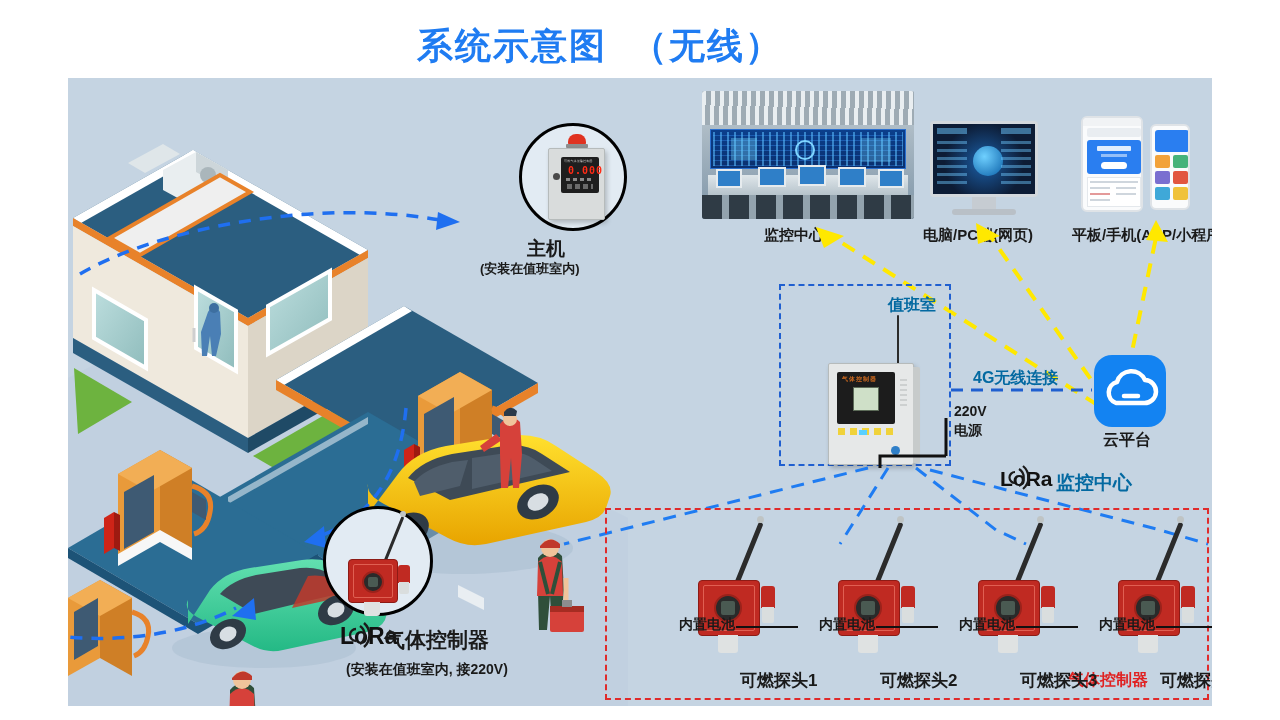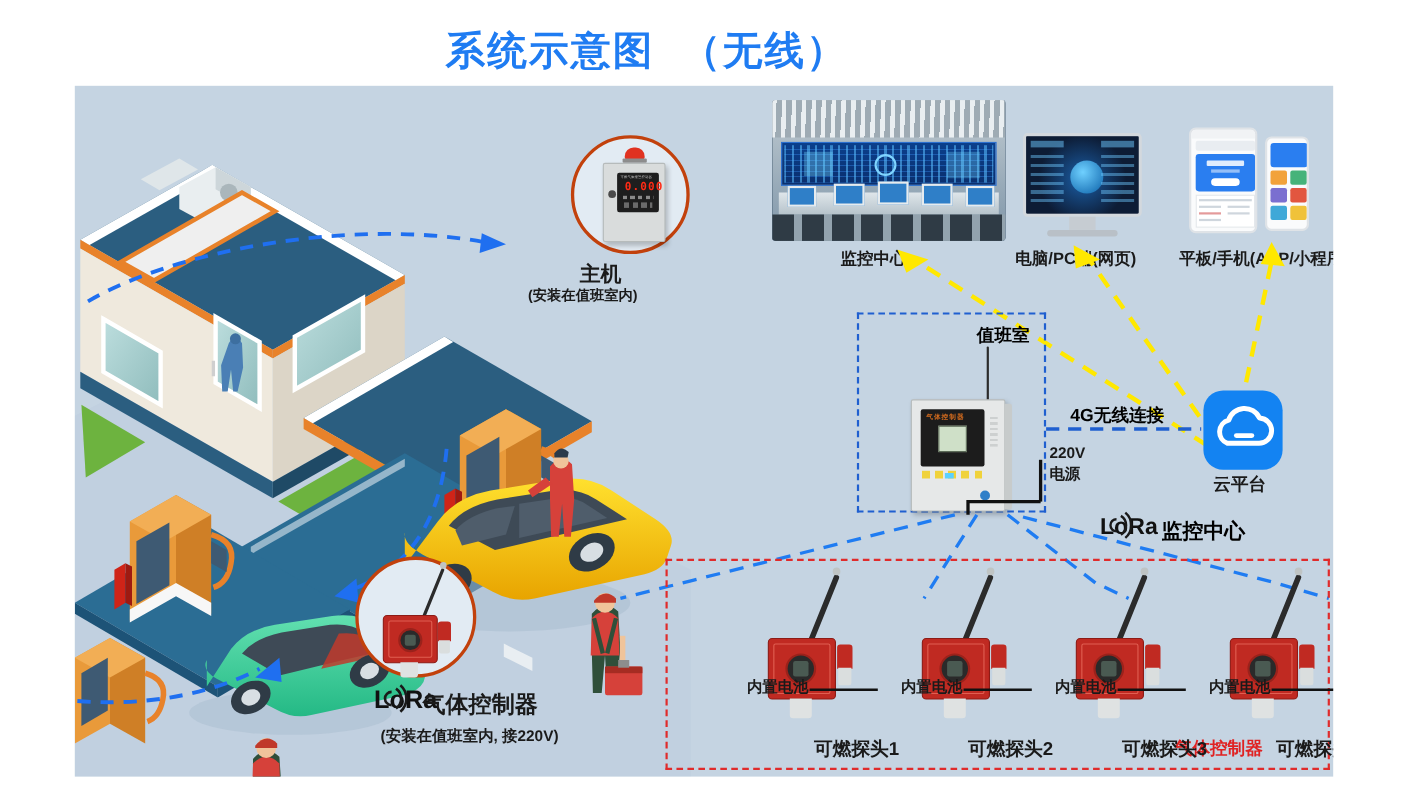--- a/index.html
+++ b/index.html
@@ -6,21 +6,21 @@
   html, body {
     width: 1280px; height: 720px;
     background: #ffffff;
     font-family: "Liberation Sans", "DejaVu Sans", sans-serif;
     overflow: hidden;
   }
   #root { position: relative; width: 1280px; height: 720px; background:#fff; }
 
   
   #title {
-    position: absolute; left: 0; top: 22px; width: 1176px;
+    position: absolute; left: 12px; top: 22px; width: 1176px;
     text-align: center;
     font-size: 36px; font-weight: bold; letter-spacing: 2px;
     color: #1f7cf2;
     white-space: pre;
   }
 
   
   #canvas {
     position: absolute; left: 68px; top: 78px;
     width: 1144px; height: 628px;
@@ -29,21 +29,21 @@
   }
   .lbl { position:absolute; color:#1a1a1a; font-weight:bold; white-space:nowrap; }
 
   
   #scene { position:absolute; left:0; top:0; width:560px; height:628px; }
 
   
   
   .callout {
     position:absolute; border-radius:50%;
-    background:#e2ebf3; border:3px solid #c2410c;
+    background:#e2ebf3; border:3px solid #000000;
   }
 
   
   .ctrl-box { position:absolute; background:#d9dcdc; border:1px solid #b6bbbb; border-radius:2px;
               box-shadow: 2px 3px 5px rgba(0,0,0,.22); }
   .ctrl-screen { position:absolute; background:#1e1e1e; border-radius:2px; }
   .ctrl-digits { position:absolute; color:#ff2b15; font-family:"DejaVu Sans Mono", monospace;
                  letter-spacing:1px; }
   .beacon-dome { position:absolute; background:#e03220; border-radius:8px 8px 2px 2px; }
   .beacon-base { position:absolute; background:#8d8d8d; }
@@ -67,21 +67,21 @@
   
   .imgframe { position:absolute; border-radius:3px; overflow:hidden; background:#0b2740; }
 
   
   .cloudtile { position:absolute; background:#1383f2; border-radius:18px; }
 
   
   .lora { position:absolute; font-weight:bold; color:#111; white-space:nowrap; }
 
   
-  .t-blue { color:#000000; }
+  .t-blue { color:#0369a1; }
   .t-red  { color:#e02222; }
 
   svg { position:absolute; left:0; top:0; overflow:visible; }
 </style>
 </head>
 <body>
 
 <div id="root">
 
   <div id="title">系统示意图  （无线）</div>

